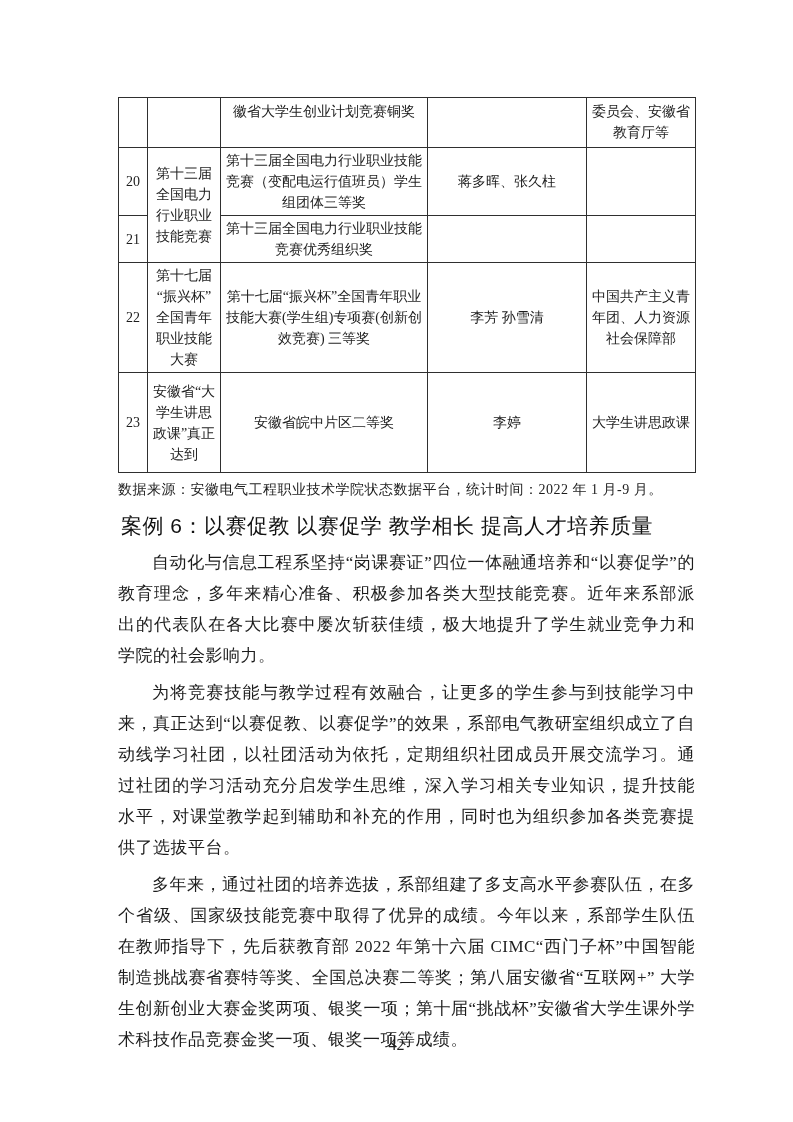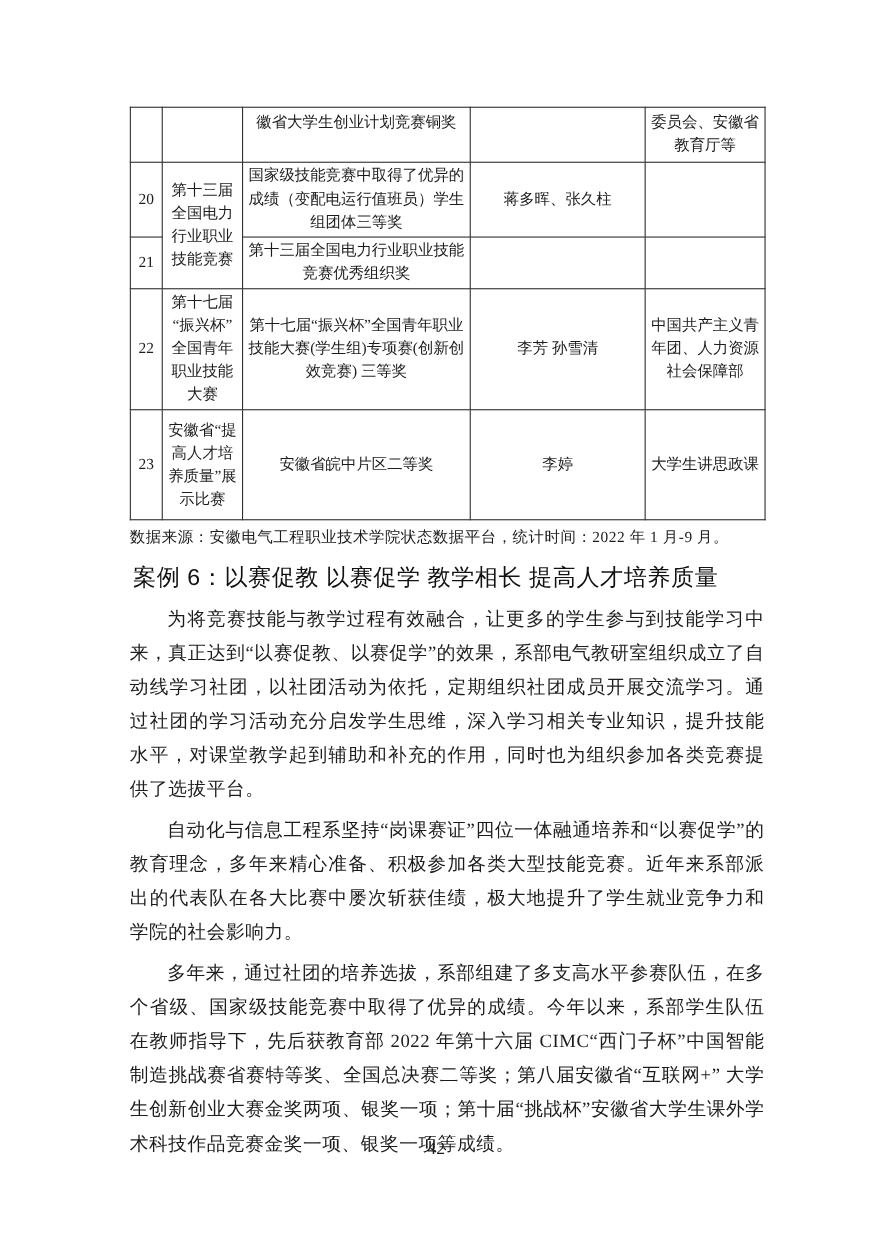--- a/index.html
+++ b/index.html
@@ -95,51 +95,51 @@
         <tr class="r-a">
           <td></td>
           <td></td>
           <td>徽省大学生创业计划竞赛铜奖</td>
           <td></td>
           <td>委员会、安徽省教育厅等</td>
         </tr>
         <tr class="r-20">
           <td>20</td>
           <td rowspan="2">第十三届全国电力行业职业技能竞赛</td>
-          <td>国家级技能竞赛中取得了优异的成绩（变配电运行值班员）学生组团体三等奖</td>
+          <td>第十三届全国电力行业职业技能竞赛（变配电运行值班员）学生组团体三等奖</td>
           <td>蒋多晖、张久柱</td>
           <td></td>
         </tr>
         <tr class="r-21">
           <td>21</td>
           <td>第十三届全国电力行业职业技能竞赛优秀组织奖</td>
           <td></td>
           <td></td>
         </tr>
         <tr class="r-22">
           <td>22</td>
           <td>第十七届“振兴杯”全国青年职业技能大赛</td>
           <td>第十七届“振兴杯”全国青年职业技能大赛(学生组)专项赛(创新创效竞赛) 三等奖</td>
           <td>李芳 孙雪清</td>
           <td>中国共产主义青年团、人力资源社会保障部</td>
         </tr>
         <tr class="r-23">
           <td>23</td>
-          <td>安徽省“提高人才培养质量”展示比赛</td>
+          <td>安徽省“大学生讲思政课”真正达到</td>
           <td>安徽省皖中片区二等奖</td>
           <td>李婷</td>
           <td>大学生讲思政课</td>
         </tr>
       </tbody>
     </table>
 
     <p class="source">数据来源：安徽电气工程职业技术学院状态数据平台，统计时间：2022 年 1 月-9 月。</p>
 
     <h2 class="case-title">案例 6：以赛促教 以赛促学 教学相长 提高人才培养质量</h2>
 
+    <p class="body-para">自动化与信息工程系坚持“岗课赛证”四位一体融通培养和“以赛促学”的教育理念，多年来精心准备、积极参加各类大型技能竞赛。近年来系部派出的代表队在各大比赛中屡次斩获佳绩，极大地提升了学生就业竞争力和学院的社会影响力。</p>
     <p class="body-para">为将竞赛技能与教学过程有效融合，让更多的学生参与到技能学习中来，真正达到“以赛促教、以赛促学”的效果，系部电气教研室组织成立了自动线学习社团，以社团活动为依托，定期组织社团成员开展交流学习。通过社团的学习活动充分启发学生思维，深入学习相关专业知识，提升技能水平，对课堂教学起到辅助和补充的作用，同时也为组织参加各类竞赛提供了选拔平台。</p>
-    <p class="body-para">自动化与信息工程系坚持“岗课赛证”四位一体融通培养和“以赛促学”的教育理念，多年来精心准备、积极参加各类大型技能竞赛。近年来系部派出的代表队在各大比赛中屡次斩获佳绩，极大地提升了学生就业竞争力和学院的社会影响力。</p>
     <p class="body-para">多年来，通过社团的培养选拔，系部组建了多支高水平参赛队伍，在多个省级、国家级技能竞赛中取得了优异的成绩。今年以来，系部学生队伍在教师指导下，先后获教育部 2022 年第十六届 CIMC“西门子杯”中国智能制造挑战赛省赛特等奖、全国总决赛二等奖；第八届安徽省“互联网+” 大学生创新创业大赛金奖两项、银奖一项；第十届“挑战杯”安徽省大学生课外学术科技作品竞赛金奖一项、银奖一项等成绩。</p>
 
   </div>
 
   <div class="page-number">42</div>
 </div>
 
 </body></html>

